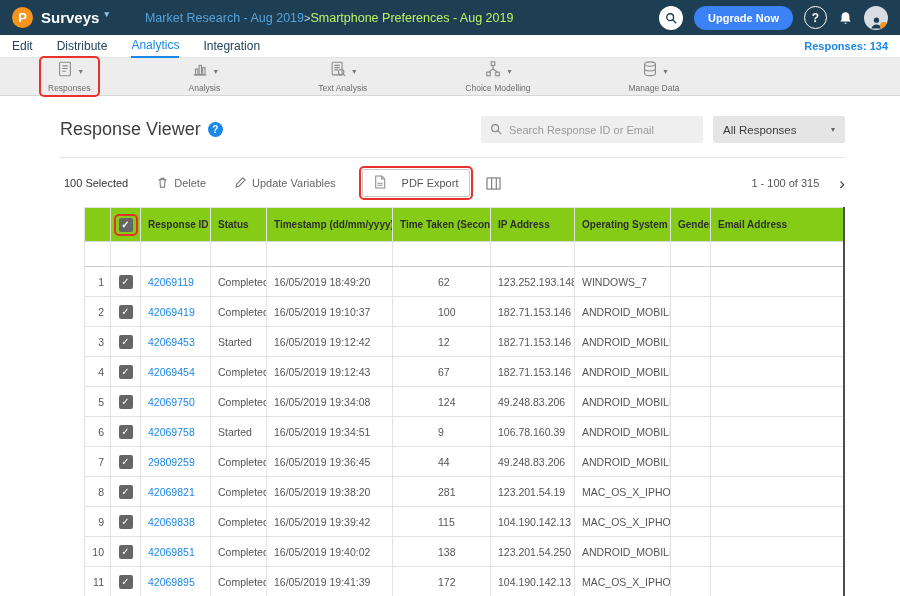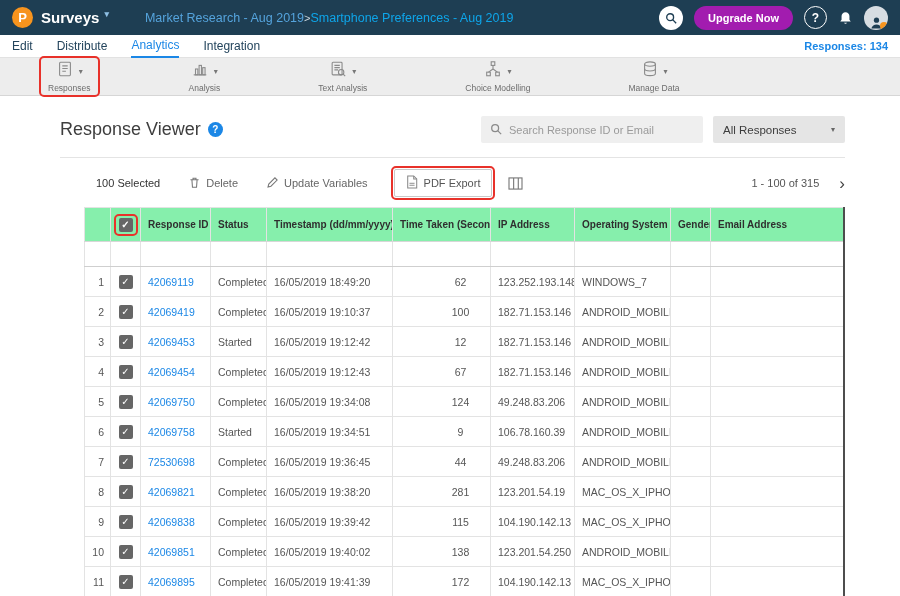--- a/index.html
+++ b/index.html
@@ -11,24 +11,24 @@
 
   
   .topbar { height:35px; background:#1e3e53; display:flex; align-items:center; padding:0 12px; gap:8px; }
   .logo { width:21px; height:21px; border-radius:50%; background:#f7941e; color:#fff; font-size:13px; font-weight:bold;
           display:flex; align-items:center; justify-content:center; flex:0 0 auto; }
   .brand { color:#fff; font-size:15px; font-weight:bold; display:flex; align-items:flex-start; gap:5px; cursor:pointer; }
   .brand .caret { color:#8fc0e4; font-size:9px; }
   .crumbs { margin-left:28px; font-size:12.5px; display:flex; align-items:center; }
   .crumb-parent { color:#55a4dd; cursor:pointer; }
   .crumb-sep { color:#cfd8de; font-size:11px; }
-  .crumb-current { color:#0ea5e9; }
+  .crumb-current { color:#bef264; }
   .topbar-right { margin-left:auto; display:flex; align-items:center; gap:11px; }
   .tb-circle { width:24px; height:24px; border-radius:50%; background:#fff; display:flex; align-items:center; justify-content:center; cursor:pointer; }
-  .upgrade-btn { background:#a21caf; color:#fff; border:none; border-radius:13px; font-size:11px; font-weight:bold;
+  .upgrade-btn { background:#3b82f6; color:#fff; border:none; border-radius:13px; font-size:11px; font-weight:bold;
                  padding:6px 14px; cursor:pointer; font-family:inherit; }
   .tb-ring { width:23px; height:23px; border-radius:50%; border:1.5px solid #fff; color:#fff; font-size:12px; font-weight:bold;
              display:flex; align-items:center; justify-content:center; cursor:pointer; }
   .tb-icon { display:flex; align-items:center; cursor:pointer; }
   .avatar { width:24px; height:24px; border-radius:50%; background:#d7dde2; display:flex; align-items:flex-end; justify-content:center;
             overflow:hidden; position:relative; cursor:pointer; }
   .avatar::after { content:""; position:absolute; right:0; bottom:0; width:8px; height:8px; border-radius:50%; background:#f7941e; }
 
   
   .navrow { height:23px; background:#fff; border-bottom:1px solid #e2e2e2; display:flex; align-items:center; padding:0 12px; gap:24px; }
@@ -58,43 +58,43 @@
   .searchbox { width:222px; height:27px; background:#efefef; border-radius:2px; display:flex; align-items:center; padding:8px 9px; gap:7px; }
   .searchbox input { border:none; background:transparent; outline:none; font-size:11px; color:#555; width:100%; font-family:inherit; }
   .searchbox input::placeholder { color:#9a9a9a; }
   .resp-dd { width:132px; height:27px; background:#e5e5e5; border-radius:2px; display:flex; align-items:center;
              justify-content:space-between; padding:0 10px; font-size:11.5px; color:#3c3c3c; cursor:pointer; }
   .resp-dd .caret { font-size:8px; color:#666; }
 
   .divider { border-bottom:1px solid #e4e4e4; }
 
   
-  .sel-toolbar { display:flex; align-items:center; padding:11px 0 10px 4px; font-size:11px; color:#555;margin-left:32px; }
+  .sel-toolbar { display:flex; align-items:center; padding:11px 0 10px 4px; font-size:11px; color:#555; }
   .sel-count { color:#333; }
   .tool-link { display:flex; align-items:center; gap:5px; margin-left:28px; cursor:pointer; color:#666; }
   .pdf-wrap { margin-left:26px; }
-  .pdf-btn { display:flex; align-items:center; gap:6px; background:#fff; border:1px solid #c9c9c9; border-radius:2px;
+  .pdf-btn { display:flex; align-items:center; gap:16px; background:#fff; border:1px solid #c9c9c9; border-radius:2px;
              padding:5px 11px; font-size:11px; color:#555; cursor:pointer; font-family:inherit; }
   .cols-icon { margin-left:16px; cursor:pointer; display:flex; }
   .pager { margin-left:auto; display:flex; align-items:center; gap:20px; }
   .pager-label { font-size:11px; color:#555; }
   .pager-next { font-size:17px; color:#444; cursor:pointer; line-height:1; }
 
   
   .tbl-wrap { margin-left:24px; }
   table { border-collapse:collapse; width:100%; table-layout:fixed; border-left:1px solid #e3e3e3; border-right:2px solid #4d4d4d; }
   th, td { border:1px solid #e3e3e3; font-size:10.5px; padding:4px 7px; text-align:left; overflow:hidden; white-space:nowrap; }
-  thead th { height:34px; color:#2f2f2f; font-weight:bold; font-size:10px; background:#86efac; border-bottom:1px solid #d7d7d7; }
+  thead th { height:34px; color:#2f2f2f; font-weight:bold; font-size:10px; background:#84cc16; border-bottom:1px solid #d7d7d7; }
   tr.filter-row td { height:25px; background:#fff; border-bottom:1px solid #cfcfcf; cursor:text; }
   tr.data-row td { height:30px; color:#555; background:#fff; }
   td.num, th.num { width:26px; text-align:right; color:#808080; padding-right:6px; }
   th.cbcol, td.cbcell { width:30px; text-align:center; padding:4px 3px; }
   col.c-id { width:70px; } col.c-status { width:56px; } col.c-ts { width:126px; } col.c-tt { width:98px; }
   col.c-ip { width:84px; } col.c-os { width:96px; } col.c-g { width:40px; }
-  td.r { text-align:center;padding-left:45px; }
+  td.r { text-align:left;padding-left:45px; }
   .link { color:#1b87e6; cursor:pointer; }
   .cb { width:14px; height:14px; background:#666; border-radius:2px; display:inline-flex; align-items:center;
         justify-content:center; color:#fff; font-size:10px; line-height:1; cursor:pointer; vertical-align:middle; }
   .cb::after { content:"✓"; }
   .cb-annot { display:inline-flex; position:relative; }
   .cb-annot::after { content:""; position:absolute; inset:-4px -5px; border:2px solid #e8312a; border-radius:5px; pointer-events:none; }
 </style>
 </head>
 <body>
 
@@ -433,21 +433,21 @@
     <td>ANDROID_MOBILE</td>
     <td class="r">1</td>
     <td></td>
   </tr>
           <tr class="data-row">
     <td class="num">7</td>
     <td class="cbcell">
       <span class="cb"></span>
     </td>
     <td>
-      <span class="link">72530698</span>
+      <span class="link">29809259</span>
     </td>
     <td>Completed</td>
     <td>16/05/2019 19:36:45</td>
     <td class="r">44</td>
     <td>49.248.83.206</td>
     <td>ANDROID_MOBILE</td>
     <td class="r">1</td>
     <td></td>
   </tr>
           <tr class="data-row">

